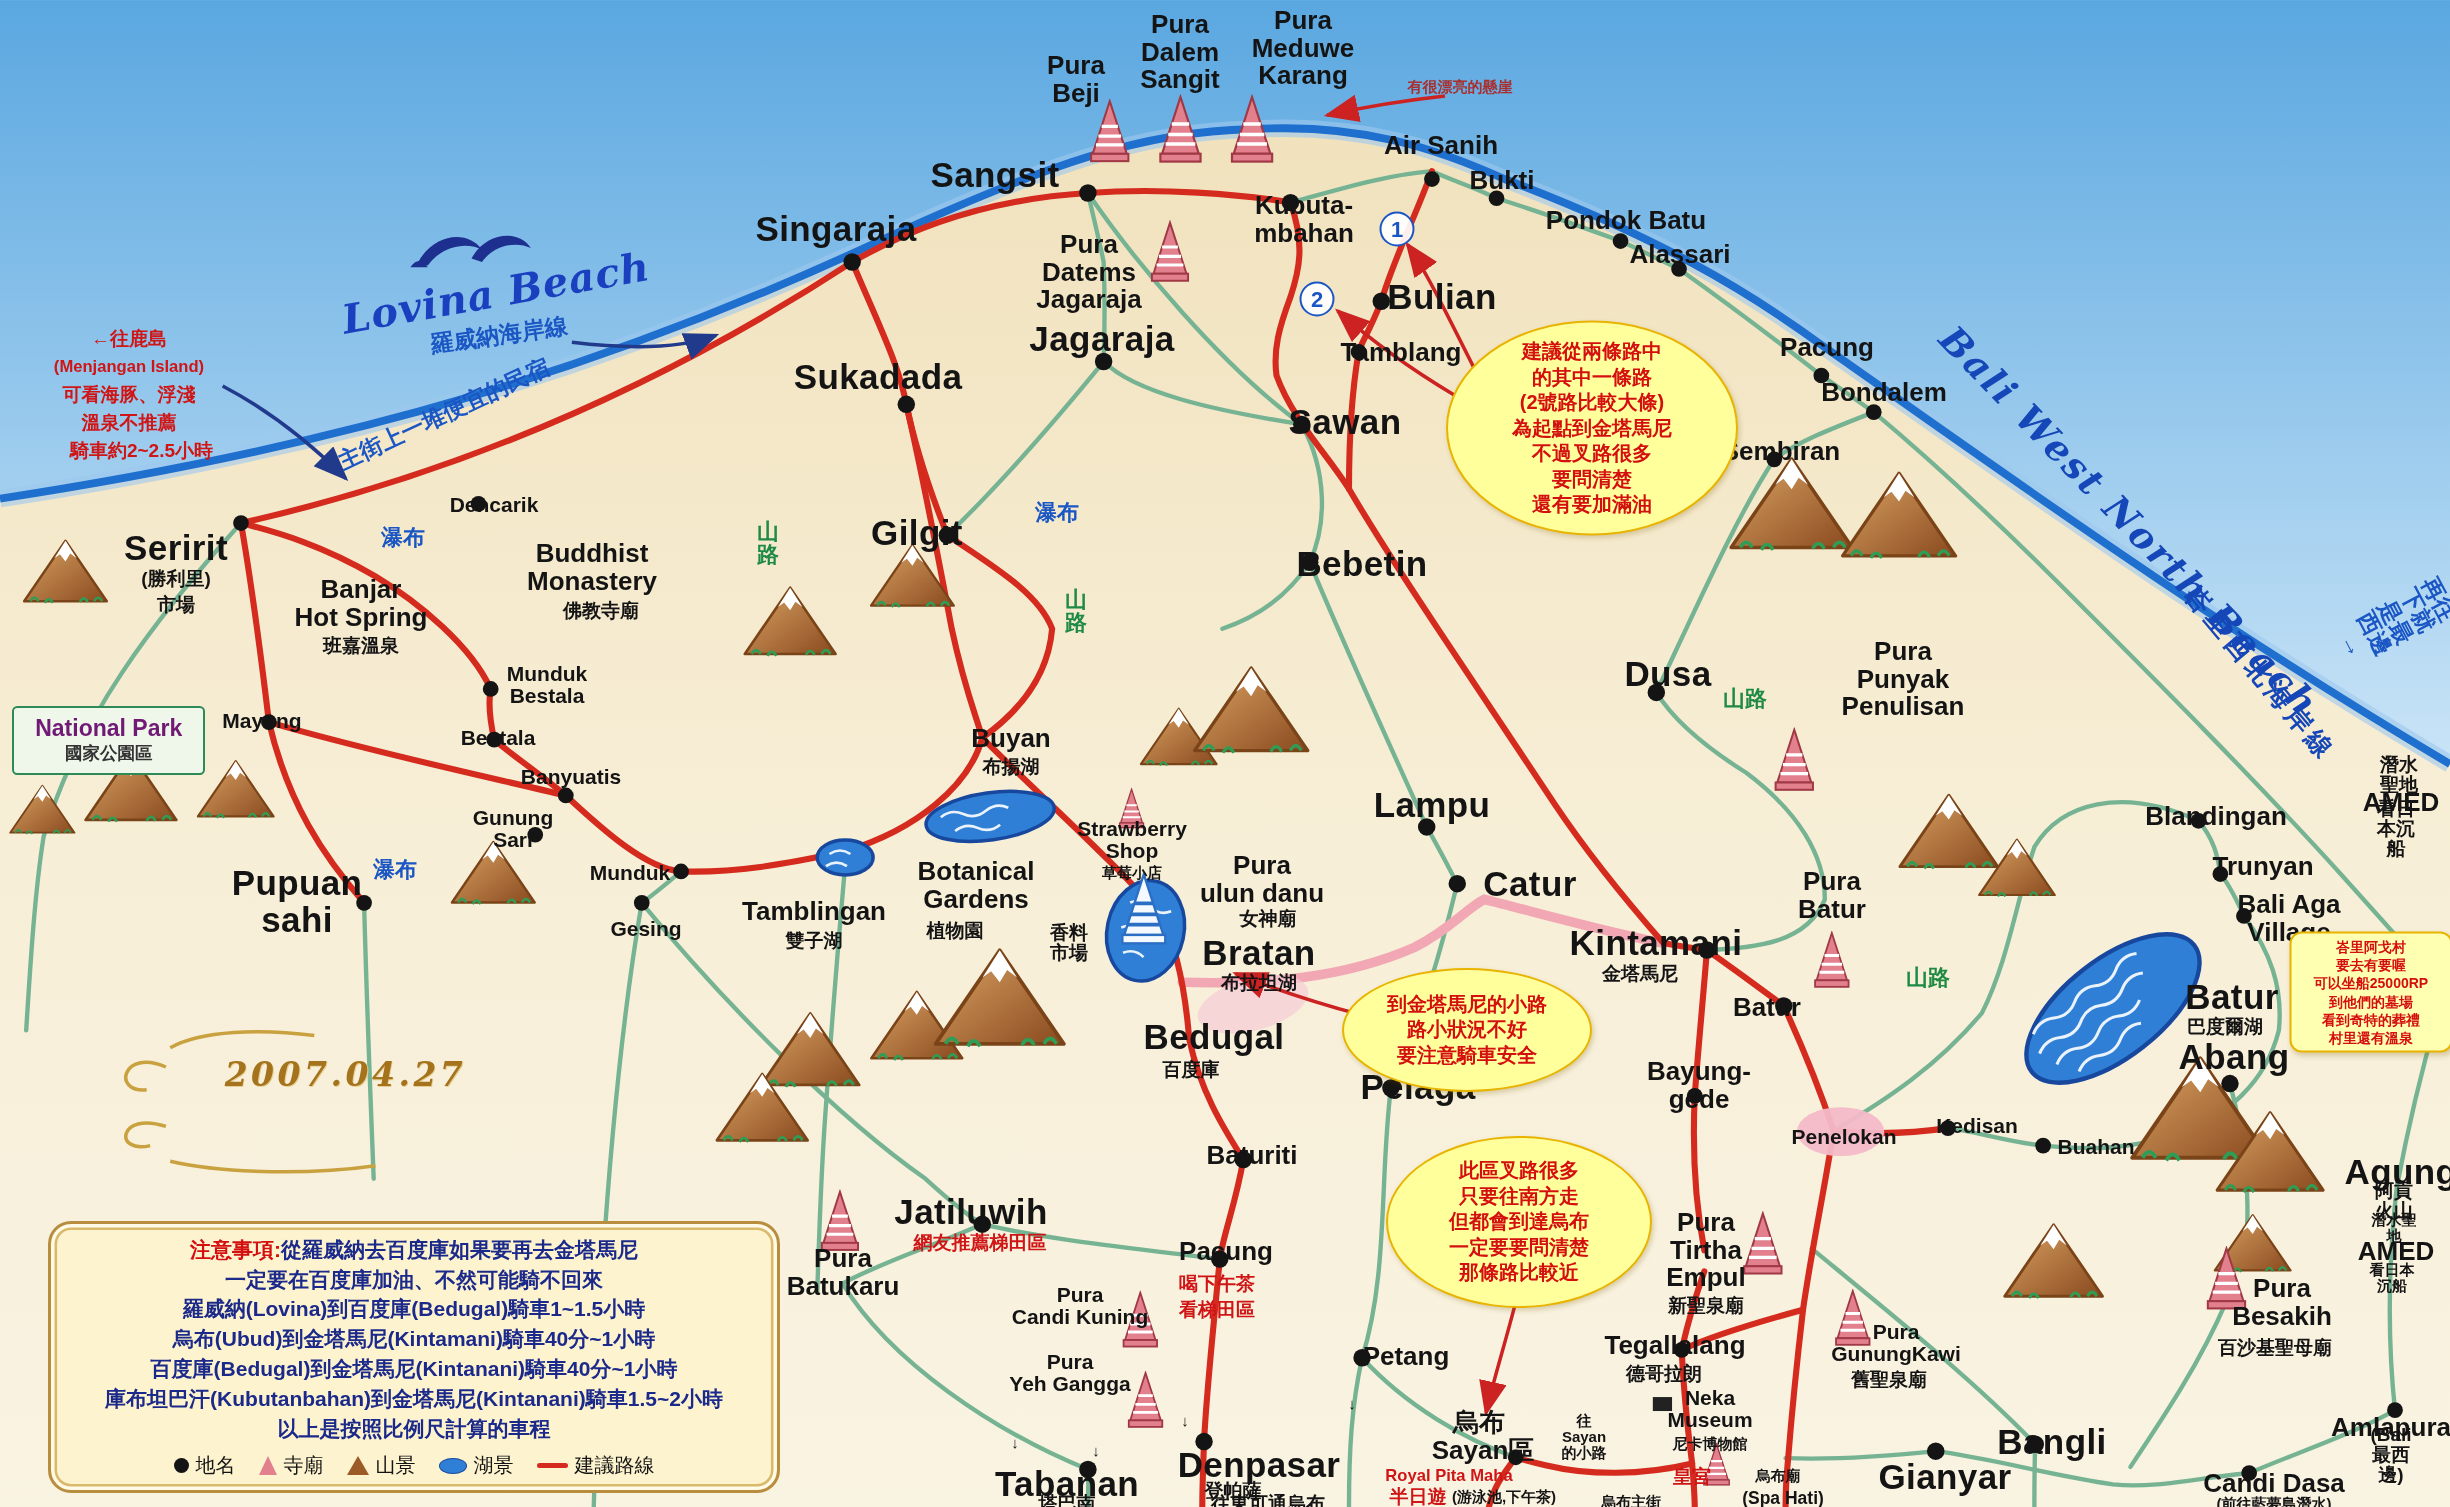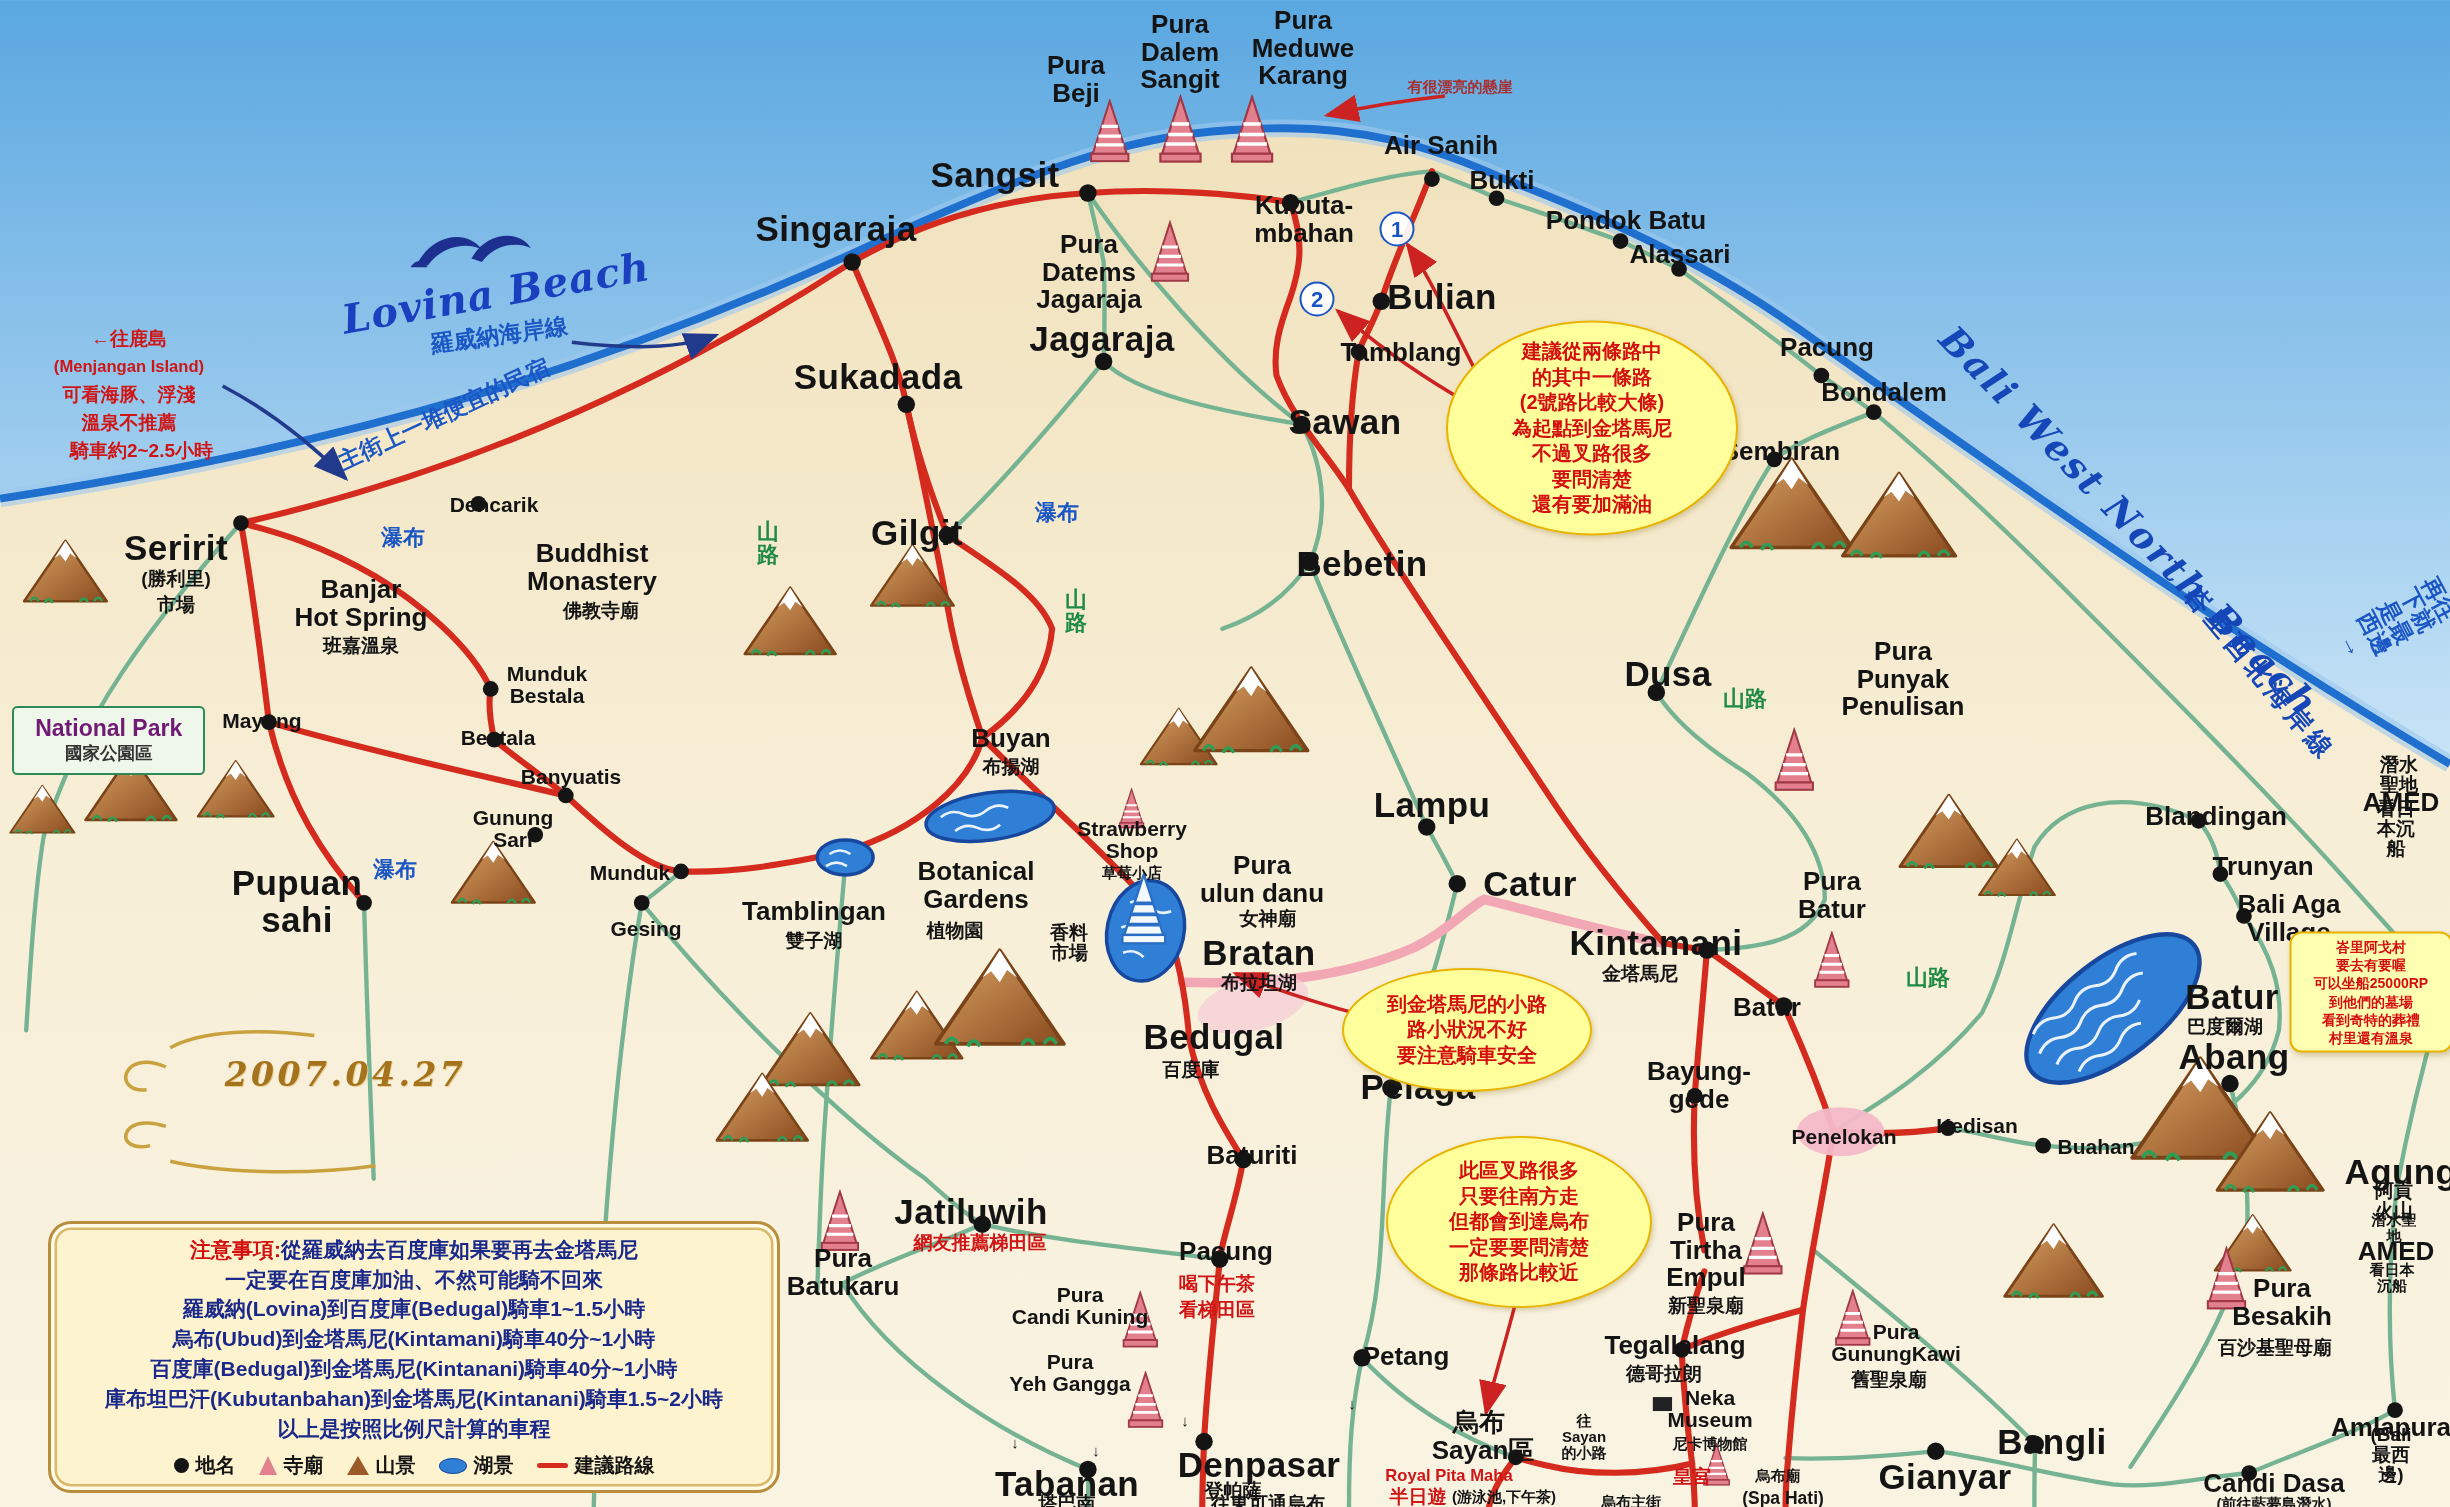--- a/index.html
+++ b/index.html
@@ -33,21 +33,21 @@
   .np-box .np1{color:#701a75;font-weight:bold;font-size:23px;line-height:1.1}
   .np-box .np2{color:#333;font-weight:bold;font-size:17.5px}
   .title{position:absolute;left:175px;top:1046px;width:341px;text-align:center;color:#a5731c;font-family:"DejaVu Serif",serif;font-style:italic;font-weight:bold;text-shadow:0.9px 0.9px 0 #e6cf96}
   .title .l1{font-size:39px;line-height:1.1}
   .title .l2{font-size:33px;letter-spacing:3.5px;margin-top:8.7px}
   .notes{position:absolute;left:48px;top:1221px;width:732px;height:272px;background:#fdf3cf;border:3.5px solid #b98d3e;border-radius:23px;box-shadow:inset 0 0 0 3.5px #fffbe8, inset 0 0 0 6.1px #d9b96a;display:flex;flex-direction:column;justify-content:center;align-items:center;padding:7px 8.7px;box-sizing:border-box}
   .nline{font-size:21px;color:#1b2a8a;font-weight:bold;text-align:center;line-height:1.42;white-space:nowrap}
   .nh{color:#d40f0f}
   .legend{display:flex;gap:23px;align-items:center;justify-content:center;margin-top:8.7px}
   .lg-item{display:flex;align-items:center;gap:7px}
-  .lg-lb{font-size:20px;font-weight:bold;color:#141414}
+  .lg-lb{font-size:20px;font-weight:normal;color:#141414}
   .lg-ic{display:inline-block}
   .lg-ic.dot{width:15px;height:15px;background:#141414;border-radius:50%}
   .lg-ic.temple{width:0;height:0;border-left:9.6px solid transparent;border-right:9.6px solid transparent;border-bottom:19px solid #e2808e}
   .lg-ic.mountain{width:0;height:0;border-left:11.4px solid transparent;border-right:11.4px solid transparent;border-bottom:19px solid #9c5a28}
   .lg-ic.lake{width:26px;height:14px;background:#2f7fd6;border:1.7px solid #17489e;border-radius:50%}
   .lg-ic.route{width:31px;height:5.2px;background:#d42b1e;border-radius:2.6px}
 </style>
 </head>
 <body>
 

